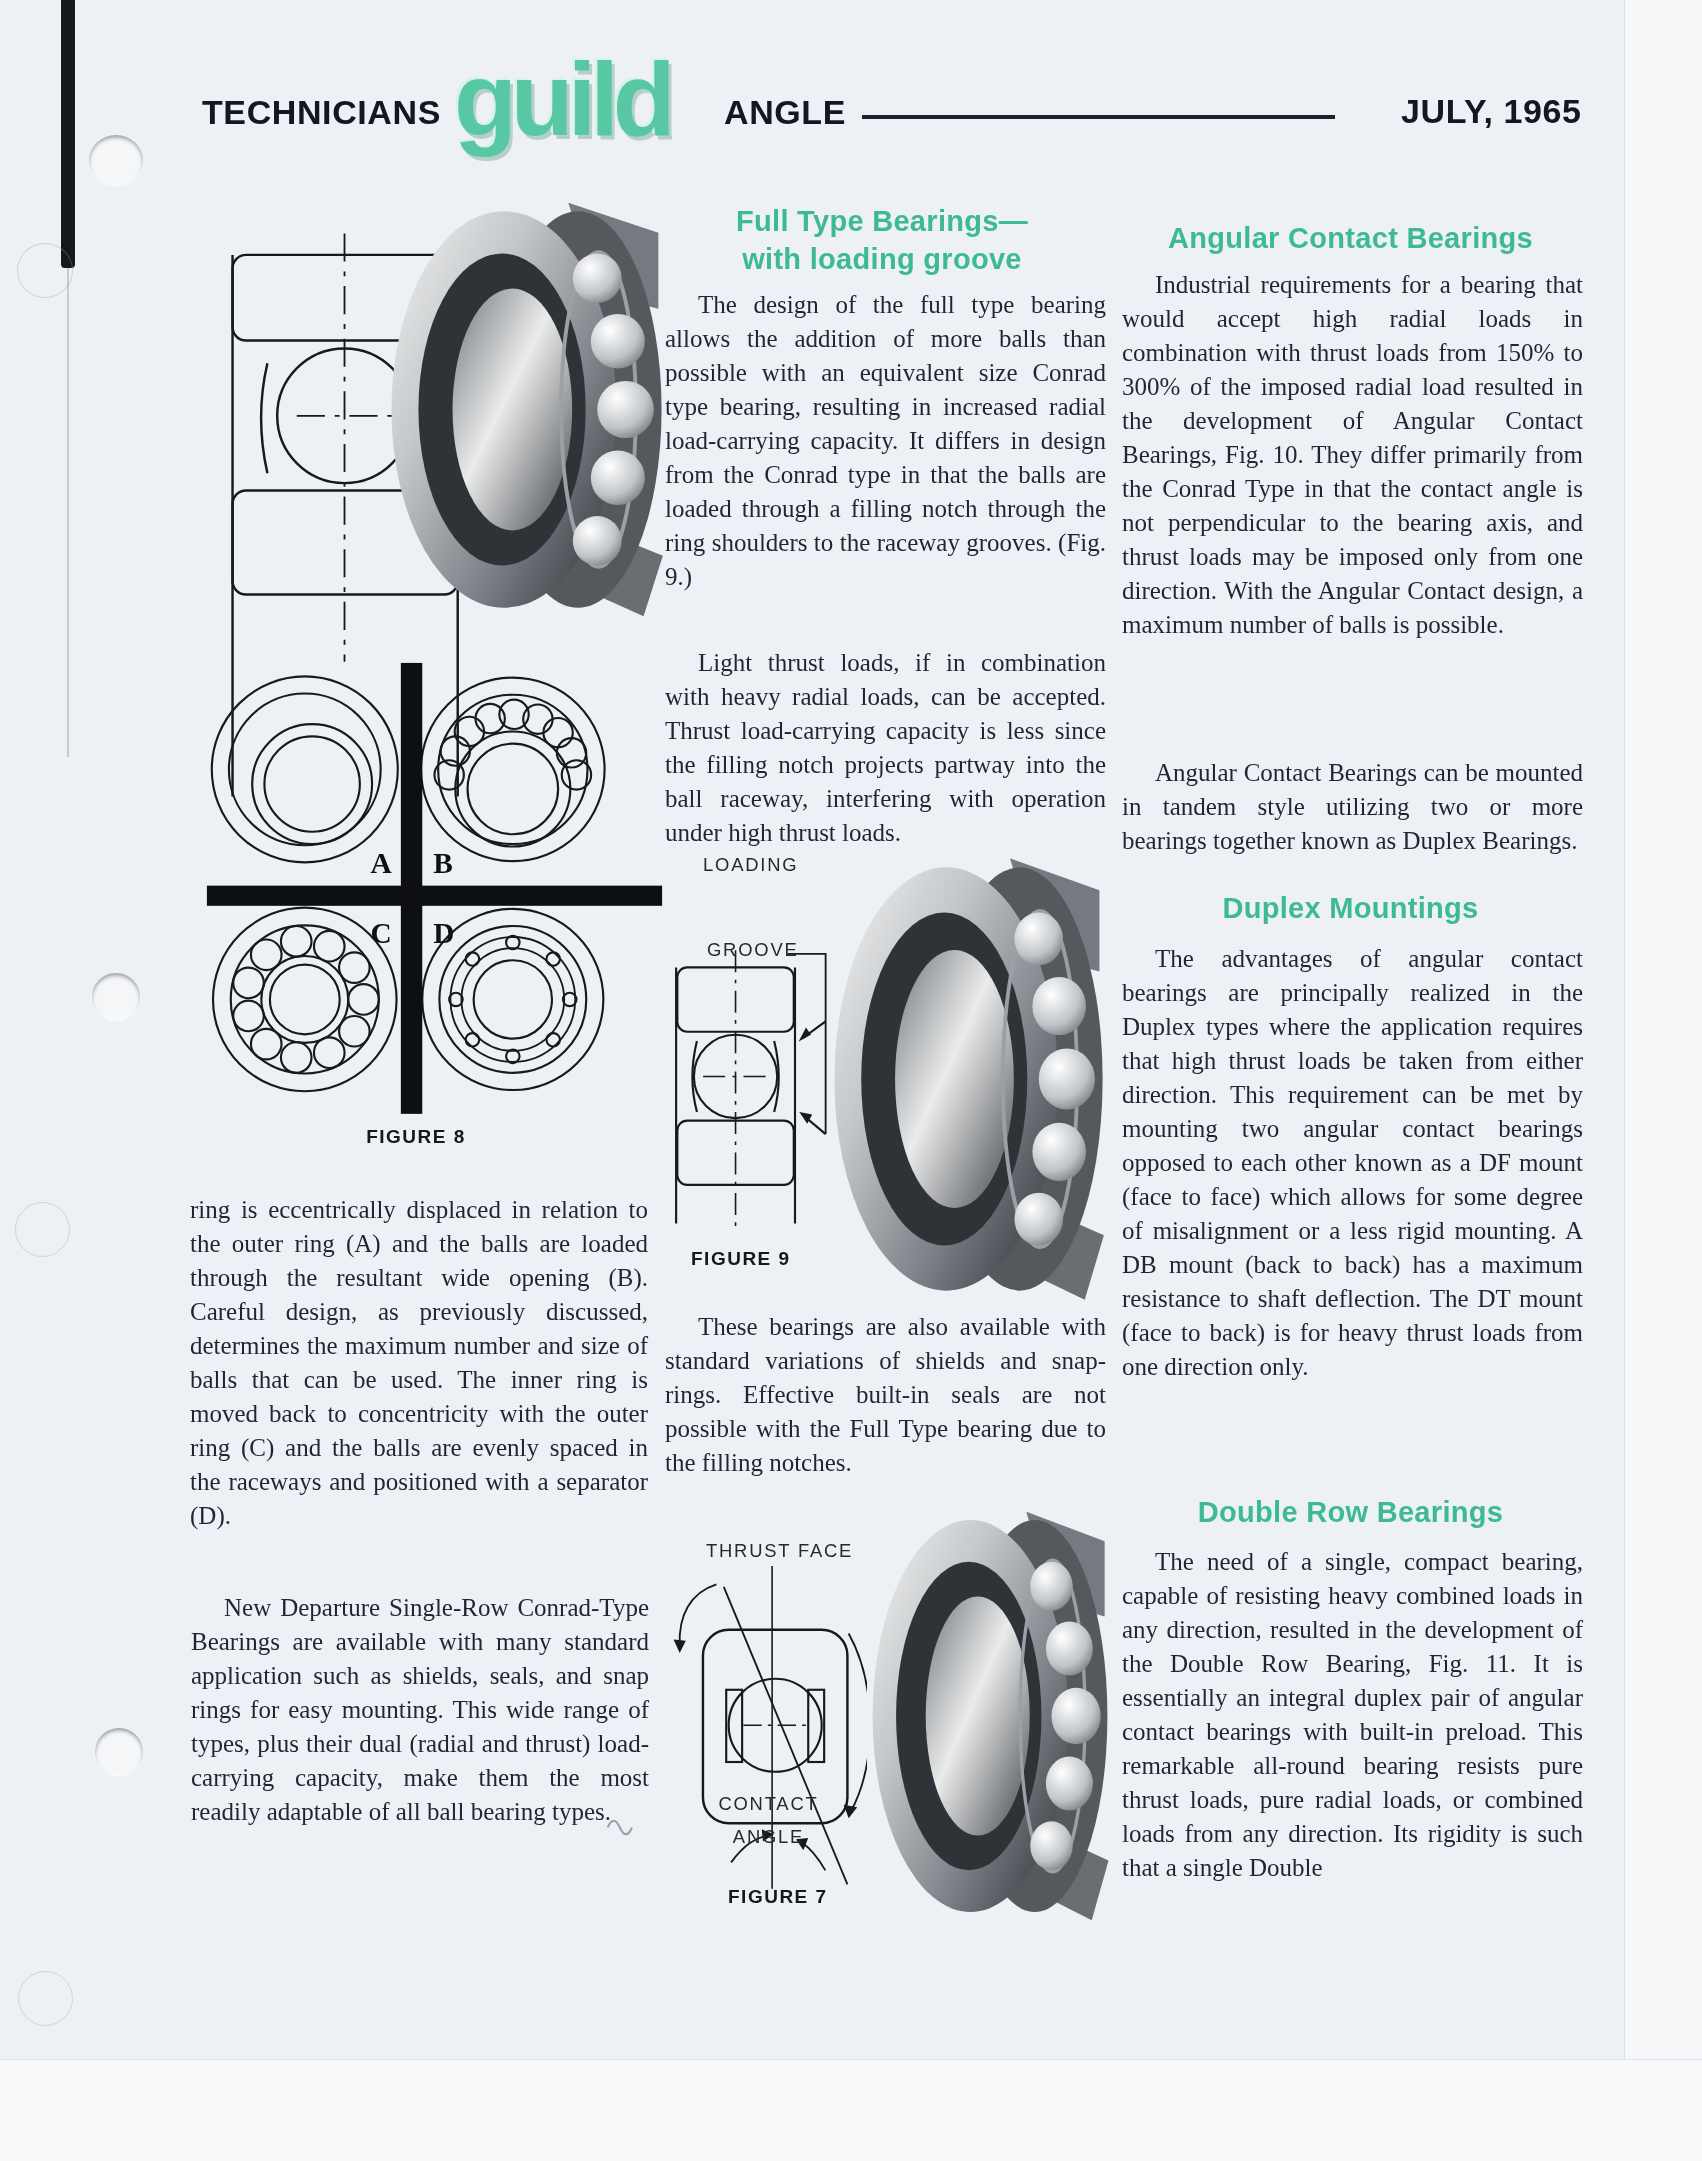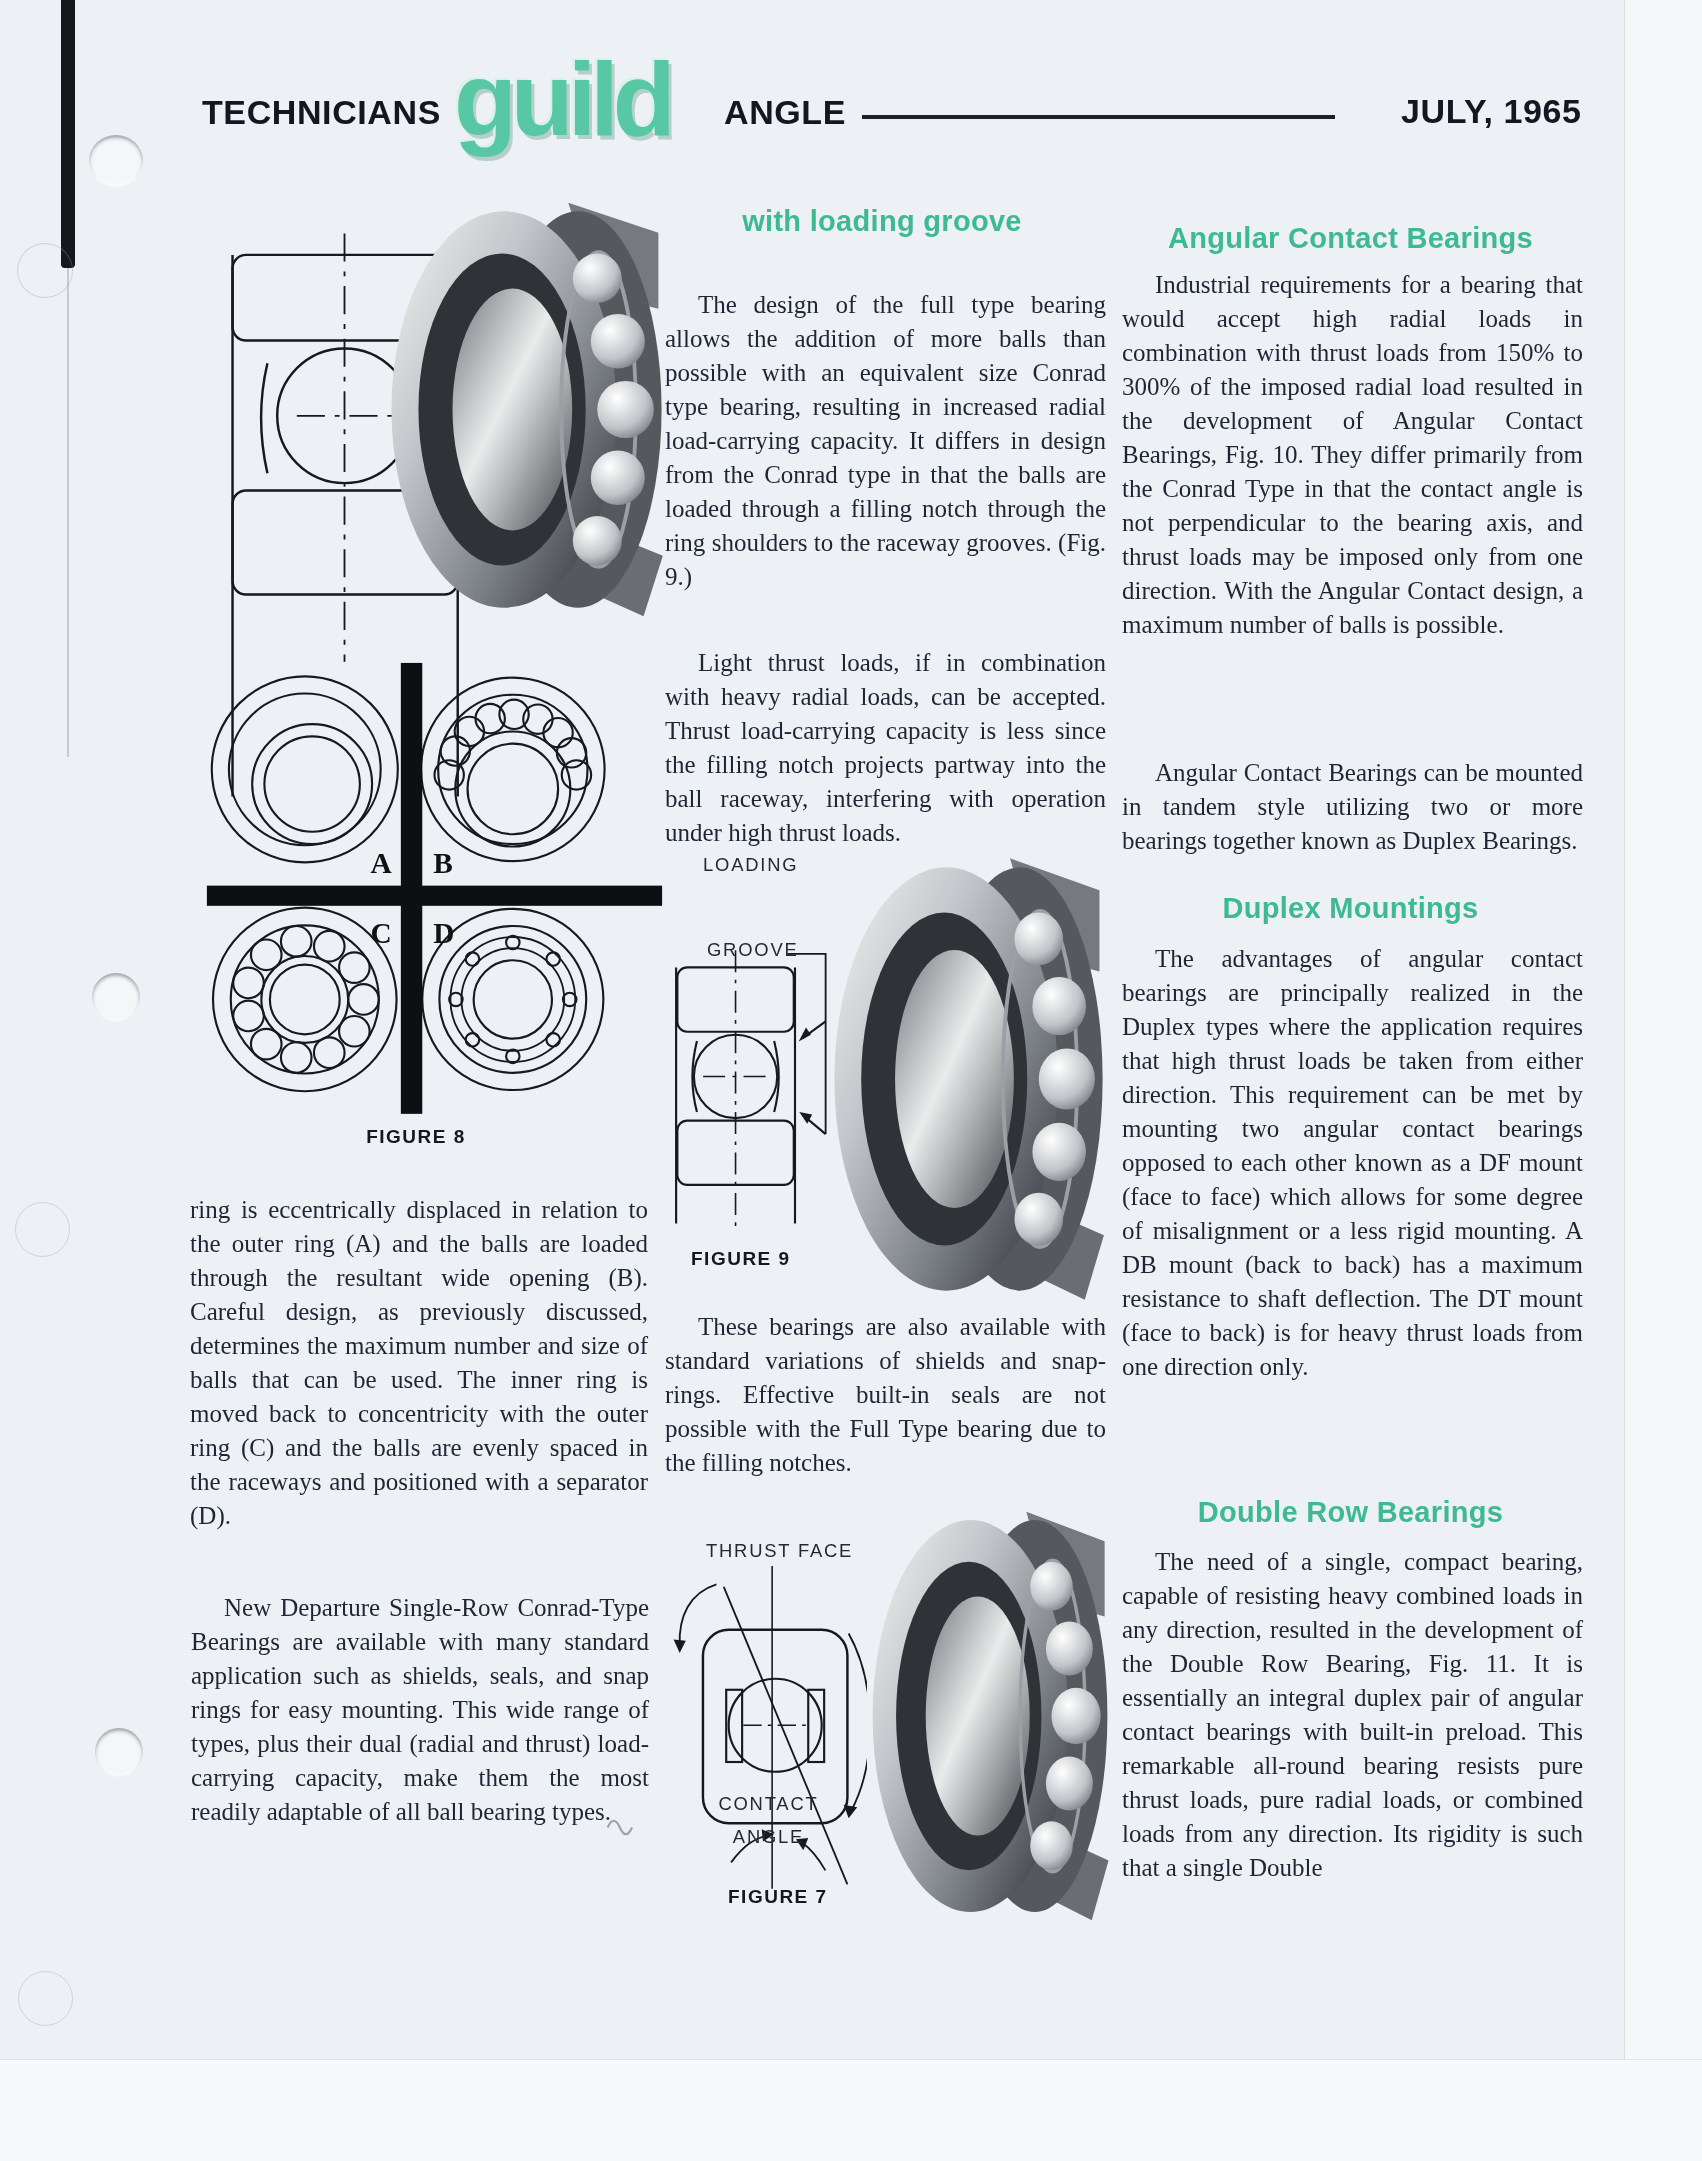--- a/index.html
+++ b/index.html
@@ -187,20 +187,21 @@
   <div class="abs figcap" style="left:269px; top:1126px; width:294px; text-align:center;">FIGURE 8</div>
 
   <div class="abs serif-text" style="left:190px; top:1193px; width:458px;">ring is eccentrically displaced in relation to the outer ring (A) and the balls are loaded through the resultant wide opening (B). Careful design, as previously discussed, determines the maximum number and size of balls that can be used. The inner ring is moved back to concentricity with the outer ring (C) and the balls are evenly spaced in the raceways and positioned with a separator (D).</div>
   <div class="abs serif-text indent" style="left:191px; top:1591px; width:458px;">New Departure Single-Row Conrad-Type Bearings are available with many standard application such as shields, seals, and snap rings for easy mounting. This wide range of types, plus their dual (radial and thrust) load-carrying capacity, make them the most readily adaptable of all ball bearing types.</div>
 
   <svg class="abs" style="left:605px; top:1814px;" width="37" height="22" viewBox="0 0 60 36">
     <path d="M4,22 q10,-22 20,0 q10,22 20,0" stroke="#9aa2ac" stroke-width="3.5" fill="none"></path>
   </svg>
 
   <div class="abs green-head" style="left:661px; top:202px; width:442px;">
+    <div>Full Type Bearings—</div>
     <div>with loading groove</div>
   </div>
   <div class="abs serif-text indent" style="left:665px; top:288px; width:441px;">The design of the full type bearing allows the addition of more balls than possible with an equivalent size Conrad type bearing, resulting in increased radial load-carrying capacity. It differs in design from the Conrad type in that the balls are loaded through a filling notch through the ring shoulders to the raceway grooves. (Fig. 9.)</div>
   <div class="abs serif-text indent" style="left:665px; top:646px; width:441px;">Light thrust loads, if in combination with heavy radial loads, can be accepted. Thrust load-carrying capacity is less since the filling notch projects partway into the ball raceway, interfering with operation under high thrust loads.</div>
 
   <div class="abs figlabel" style="left:703px; top:854px;">LOADING</div>
   <div class="abs figlabel" style="left:707px; top:939px;">GROOVE</div>
   <svg class="abs lineart" style="left:665px; top:949px;" width="184" height="288" viewBox="0 0 300 470" stroke-width="3.5">
     <line x1="18" y1="30" x2="18" y2="448"></line>
     <line x1="212" y1="30" x2="212" y2="448"></line>

